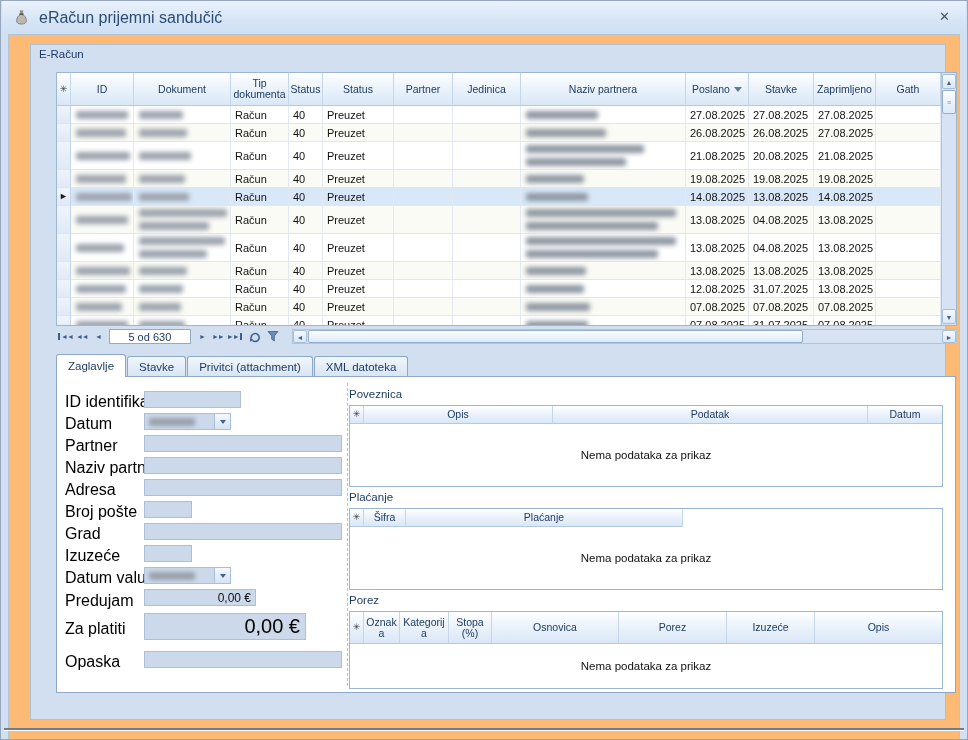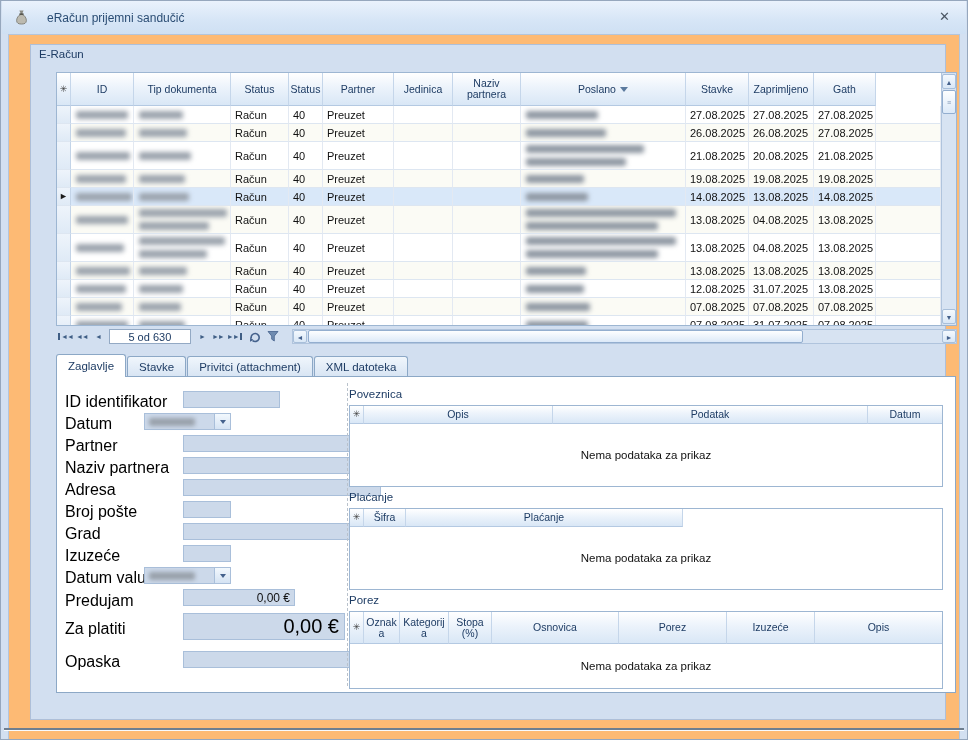--- a/index.html
+++ b/index.html
@@ -2,21 +2,21 @@
 <html><head>
 <meta charset="utf-8">
 <style>
   html,body{margin:0;padding:0;background:#e9eef5;}
   *{box-sizing:border-box;font-family:"Liberation Sans","DejaVu Sans",sans-serif;}
   .window{position:relative;width:968px;height:740px;background:#d3e0f1;border:1px solid #96a7bd;overflow:hidden;}
   
   .titlebar{position:absolute;left:1px;top:0;width:964px;height:33px;
     background:linear-gradient(#eaf2fc,#d6e5f6 60%,#cfe0f3);display:flex;align-items:center;}
   .appicon{width:17px;height:17px;margin-left:11px;display:inline-block;}
-  .title{margin-left:17px;font-size:12px;color:#2b4d74;}
+  .title{margin-left:9px;font-size:16px;color:#2b4d74;}
   .closebtn{position:absolute;right:16px;top:8px;font-size:13px;font-weight:bold;color:#4b5663;cursor:default;}
   
   .client{position:absolute;left:7px;top:33px;width:952px;height:736px;background:#fdba74;border:1px solid #b3c5db;}
   .bottom-edge{position:absolute;left:3px;right:3px;top:727px;height:3px;border-top:2px solid #6e7e8f;border-bottom:1px solid #f7fbff;}
   
   .groupbox{position:absolute;left:21px;top:9px;width:916px;height:676px;border:1px solid #aebfd8;background:#d2dfF0;background:#d2dff0;}
   .gb-title{position:absolute;left:8px;top:3px;font-size:11.5px;color:#1e3c64;}
   
   .grid{position:absolute;left:25px;top:27px;width:901px;height:254px;border:1px solid #9db6d2;background:#fff;
     --cols:14px 63px 97px 58px 34px 71px 59px 68px 165px 63px 65px 62px 65px;}
@@ -58,21 +58,21 @@
     background:linear-gradient(#f4f9fe,#d9e7f6);border:1px solid #a8bfda;border-radius:2px;}
   .hs-track{flex:1;height:13px;position:relative;}
   .hs-thumb{position:absolute;left:1px;top:0;width:78%;height:13px;background:linear-gradient(#fdfeff,#dce9f8);border:1px solid #93aecf;border-radius:2px;}
   
   .tabs{position:absolute;left:25px;top:309px;height:23px;display:flex;align-items:flex-end;}
   .tab{height:21px;padding:0 11px;margin-right:1px;border:1px solid #8ca8c6;border-bottom:none;border-radius:3px 3px 0 0;
     background:linear-gradient(#f0f6fc,#d7e4f3);color:#1e3c64;font-size:11.5px;display:flex;align-items:center;position:relative;margin-top:14px;}
   .tab.active{background:#fff;height:23px;z-index:3;}
   .tabpanel{position:absolute;left:25px;top:331px;width:900px;height:317px;background:#fff;border:1px solid #8ca8c6;z-index:2;}
   .flabel{position:absolute;left:8px;white-space:nowrap;}
-  .inp{position:absolute;left:87px;height:17px;background:#ccd9ea;border:1px solid #a9bfda;font-size:11px;color:#111;margin-left:39px;}
+  .inp{position:absolute;left:87px;height:17px;background:#ccd9ea;border:1px solid #a9bfda;font-size:11px;color:#111;}
   .inp.num{display:flex;align-items:center;justify-content:flex-end;padding-right:4px;font-size:12px;}
   .inp.big{display:flex;align-items:center;justify-content:flex-end;padding-right:5px;font-size:20px;height:27px;color:#000;}
   .combo{position:absolute;left:87px;height:17px;display:flex;}
   .combo .cval{width:70px;height:17px;background:#ccd9ea;border:1px solid #a9bfda;border-right:none;display:flex;align-items:center;padding-left:4px;}
   .combo .dd{width:17px;height:17px;background:linear-gradient(#f2f8fd,#d5e3f3);border:1px solid #a9bfda;display:flex;align-items:center;justify-content:center;}
   .ddarrow{width:0;height:0;border-left:3.5px solid transparent;border-right:3.5px solid transparent;border-top:4px solid #44618c;}
   .cblob{display:inline-block;width:46px;height:8px;border-radius:2px;background:#99a1ab;filter:blur(2px);}
   .splitter{position:absolute;left:290px;top:6px;bottom:6px;width:0;border-left:1px dashed #b9c2cc;}
   
   .panel-title{position:absolute;left:292px;font-size:11.5px;color:#1e3c64;}
@@ -105,20 +105,21 @@
   <div class="client">
     <div class="groupbox">
       <div class="gb-title">E-Račun</div>
 
       <div class="grid">
         <div class="ghead">
           <div class="hc">
               <span class="asterisk">✳</span>
             </div>
           <div class="hc">ID</div>
+          <div class="hc">Dokument</div>
           <div class="hc">Tip dokumenta</div>
           <div class="hc wb">Status</div>
           <div class="hc">Status</div>
           <div class="hc">Partner</div>
           <div class="hc">Jedinica</div>
           <div class="hc">Naziv partnera</div>
           <div class="hc">
             <span>Poslano</span>
             <span class="sortarrow"></span>
           </div>

